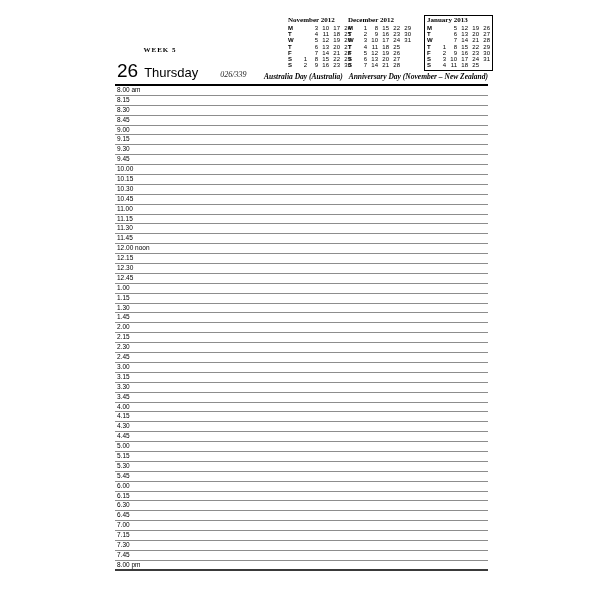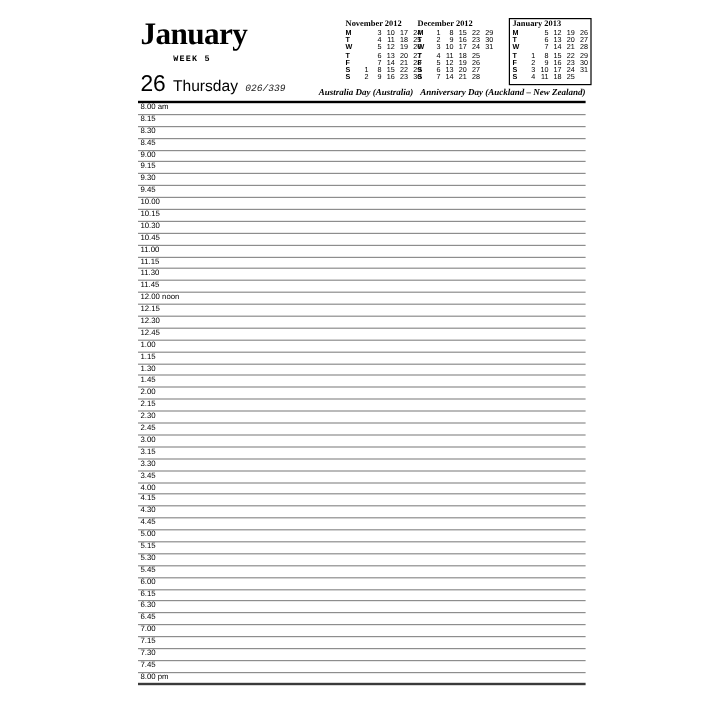--- a/index.html
+++ b/index.html
@@ -5,58 +5,57 @@
   html,body{margin:0;padding:0;background:#fff;}
   body{width:600px;height:600px;position:relative;overflow:hidden;
        font-family:"Liberation Sans",sans-serif;color:#000;}
   .sheet{position:absolute;inset:0;background:#fff;}
 
   
   .month-title{position:absolute;left:117px;top:14px;
     font-family:"Liberation Serif",serif;font-weight:600;font-size:26px;
     letter-spacing:-0.5px;line-height:30px;}
   .week-label{position:absolute;left:117px;top:46px;width:86px;text-align:center;
-    font-family:Liberation Mono, monospace;font-weight:bold;font-size:7px;
+    font-family:Liberation Serif, serif;font-weight:bold;font-size:7px;
     letter-spacing:1px;}
 
   
   .cal{position:absolute;top:16px;}
   .cal-title{font-family:"Liberation Serif",serif;font-weight:bold;font-size:7px;
     line-height:8px;text-align:left;margin-bottom:1px;white-space:nowrap;}
   .cal-row{display:flex;height:6.2px;}
   .cal-day{width:8px;font-weight:bold;font-size:6px;line-height:6.2px;}
   .cal-date{width:11px;text-align:right;font-size:6px;line-height:6.2px;}
   .cal.boxed{border:1px solid #000;padding:0 2px 2px 2px;top:15px;background:#fff;}
 
   
   .date-row{position:absolute;left:117px;top:61px;display:flex;
     align-items:baseline;gap:6px;}
   .day-num{font-size:19px;line-height:20px;}
   .day-name{font-size:13px;}
-  .day-of-year{font-family:Liberation Mono, monospace;font-style:italic;
-    font-size:8px;margin-left:0;color:#1a1a1a;}
+  .day-of-year{font-family:Liberation Serif, serif;font-style:italic;
+    font-size:8px;margin-left:16px;color:#1a1a1a;}
   .holidays{position:absolute;left:115px;top:72px;width:373px;text-align:right;
     font-family:"Liberation Serif",serif;font-style:italic;font-weight:bold;
     font-size:7.5px;white-space:nowrap;}
   .holidays span{margin-left:4px;}
   .header-rule{position:absolute;left:115px;top:84px;width:373px;height:2px;
     background:#000;}
 
   
   .schedule{position:absolute;left:115px;top:86px;width:373px;}
   .slot{height:9.9px;box-sizing:border-box;border-bottom:1px solid #8d8d8d;}
   .slot.last{border-bottom:2px solid #3a3a3a;}
   .slot-label{display:block;font-size:6.5px;line-height:8px;padding-left:2px;}
 </style>
 </head>
 <body>
 
 <div class="sheet">
 
-  <div class="month-title">January</div>
   <div class="week-label">WEEK 5</div>
 
   <div class="cal" style="left:288px">
     <div class="cal-title">November 2012</div>
     <div class="cal-body">
         <div class="cal-row">
           <span class="cal-day">M</span>
           <span class="cal-date"></span>
           <span class="cal-date">3</span>
           <span class="cal-date">10</span>
@@ -239,21 +238,21 @@
   </div>
 
   <div class="date-row">
     <span class="day-num">26</span>
     <span class="day-name">Thursday</span>
     <span class="day-of-year">026/339</span>
   </div>
 
   <div class="holidays">
     <span>Australia Day (Australia)</span>
-    <span>Anniversary Day (Auckland – New Zealand)</span>
+    <span>Anniversary Day (November – New Zealand)</span>
   </div>
 
   <div class="header-rule"></div>
 
   <div class="schedule">
       <div class="slot">
         <span class="slot-label">8.00 am</span>
       </div>
       <div class="slot">
         <span class="slot-label">8.15</span>

